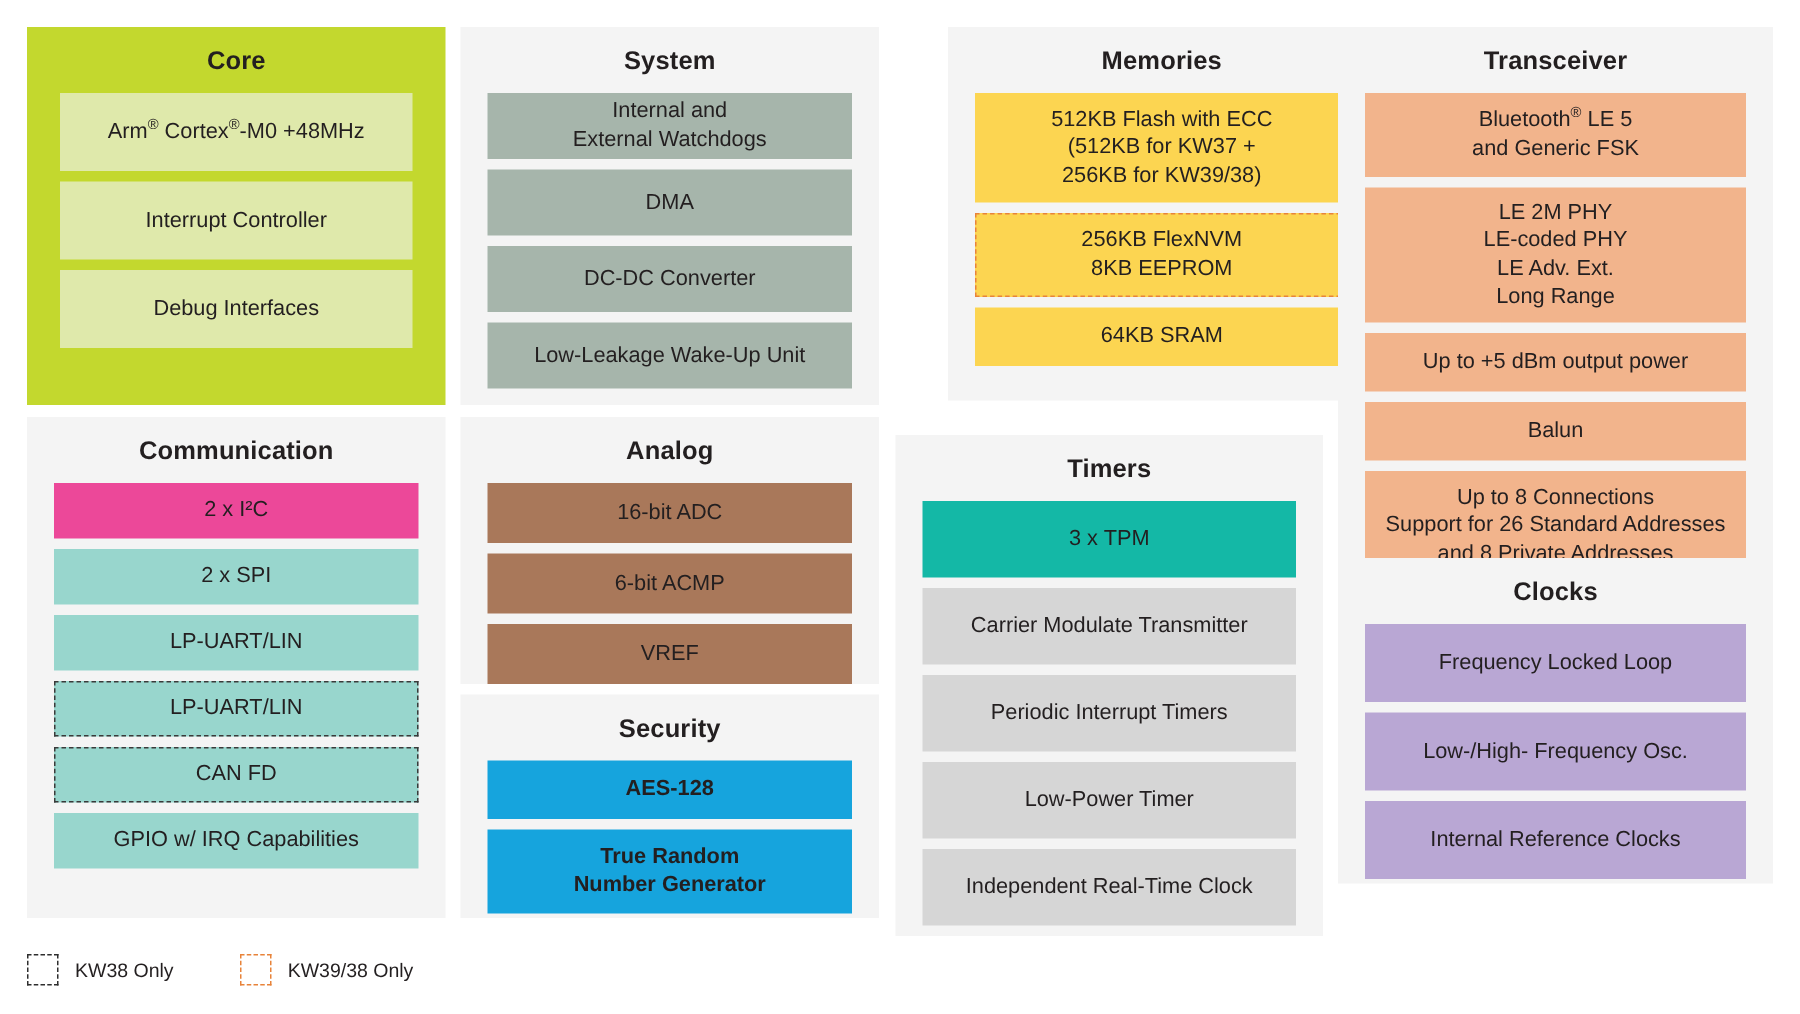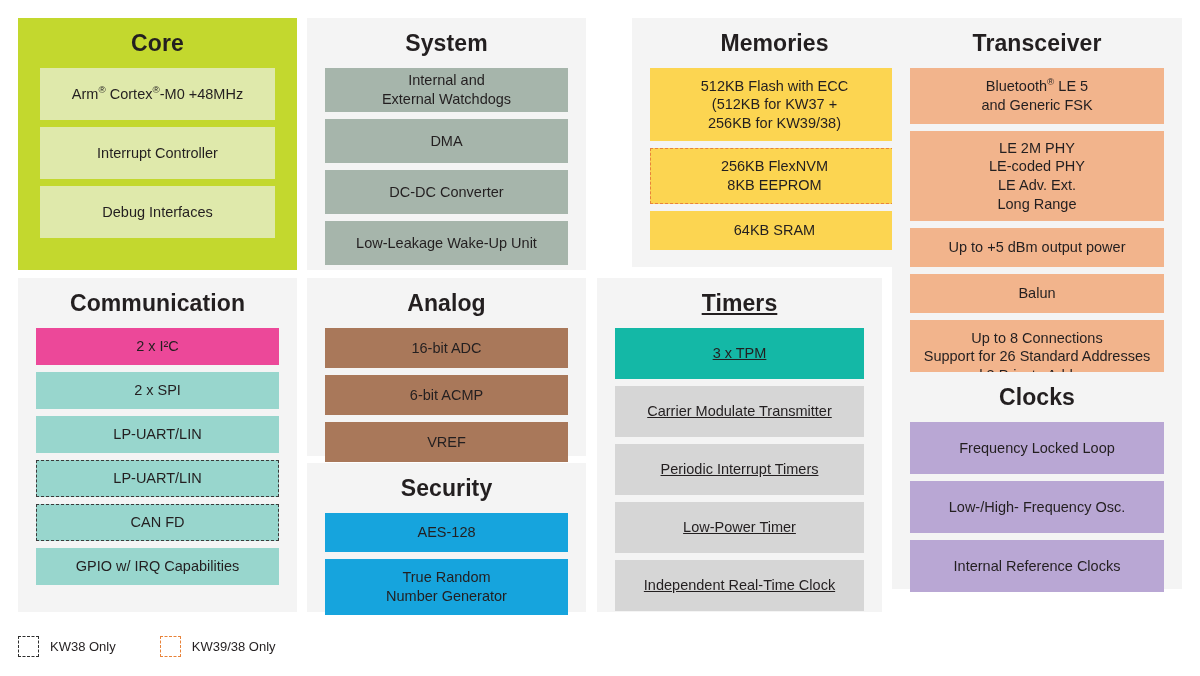--- a/index.html
+++ b/index.html
@@ -17,21 +17,21 @@
   }
   .panel {
     position: absolute;
     background: #f4f4f4;
     padding: 0;
   }
   .panel.accent { background: #c3d82e; }
   .panel-title {
     text-align: center;
     font-weight: bold;
-    font-size: 23px;
+    font-size: 17px;
     line-height: 1;
     padding-top: 14px;
     padding-bottom: 13px;
     letter-spacing: .1px;
   }
   .blocks {
     padding: 0 18px 14px 18px;
     display: flex;
     flex-direction: column;
   }
@@ -52,21 +52,21 @@
   .block.dashed-orange { border: 1.6px dashed #e8833a; }
 
   
   #p-core        { left: 18px;  top: 18px;  width: 279px; height: 252px; }
   #p-system      { left: 307px; top: 18px;  width: 279px; height: 252px; }
   #p-memories    { left: 632px; top: 18px;  width: 285px; height: 249px; }
   #p-transceiver { left: 892px; top: 18px;  width: 290px; height: 369px; }
   #p-comm        { left: 18px;  top: 278px; width: 279px; height: 334px; }
   #p-analog      { left: 307px; top: 278px; width: 279px; height: 178px; }
   #p-security    { left: 307px; top: 463px; width: 279px; height: 149px; }
-  #p-timers      { left: 597px; top: 278px; width: 285px; height: 334px; text-decoration: underline; }
+  #p-timers      { left: 597px; top: 290px; width: 285px; height: 334px; }
   #p-clocks      { left: 892px; top: 372px; width: 290px; height: 217px; }
 
   
   #legend {
     position: absolute;
     left: 18px; top: 636px;
     display: flex;
     align-items: center;
     gap: 44px;
     font-size: 13px;
@@ -188,21 +188,21 @@
           <span>6-bit ACMP</span>
         </div>
         <div class="block" style="background: rgb(169, 120, 90); height: 40px;">
           <span>VREF</span>
         </div>
       </div>
   </div>
 
   <div class="panel" id="p-security">
     <div class="panel-title">Security</div>
-    <div class="blocks" style="flex: 1 1 0%; height: auto;">
+    <div class="blocks" style="flex: 1 1 0%; height: auto; font-weight: bold;">
         <div class="block" style="background: rgb(22, 164, 221); flex-grow: 1; min-height: 39px;">
           <span>AES-128</span>
         </div>
         <div class="block" style="background: rgb(22, 164, 221); flex-grow: 2; min-height: 56px;">
           <span>True Random<br>Number Generator</span>
         </div>
       </div>
   </div>
 
   <div class="panel" id="p-timers">

